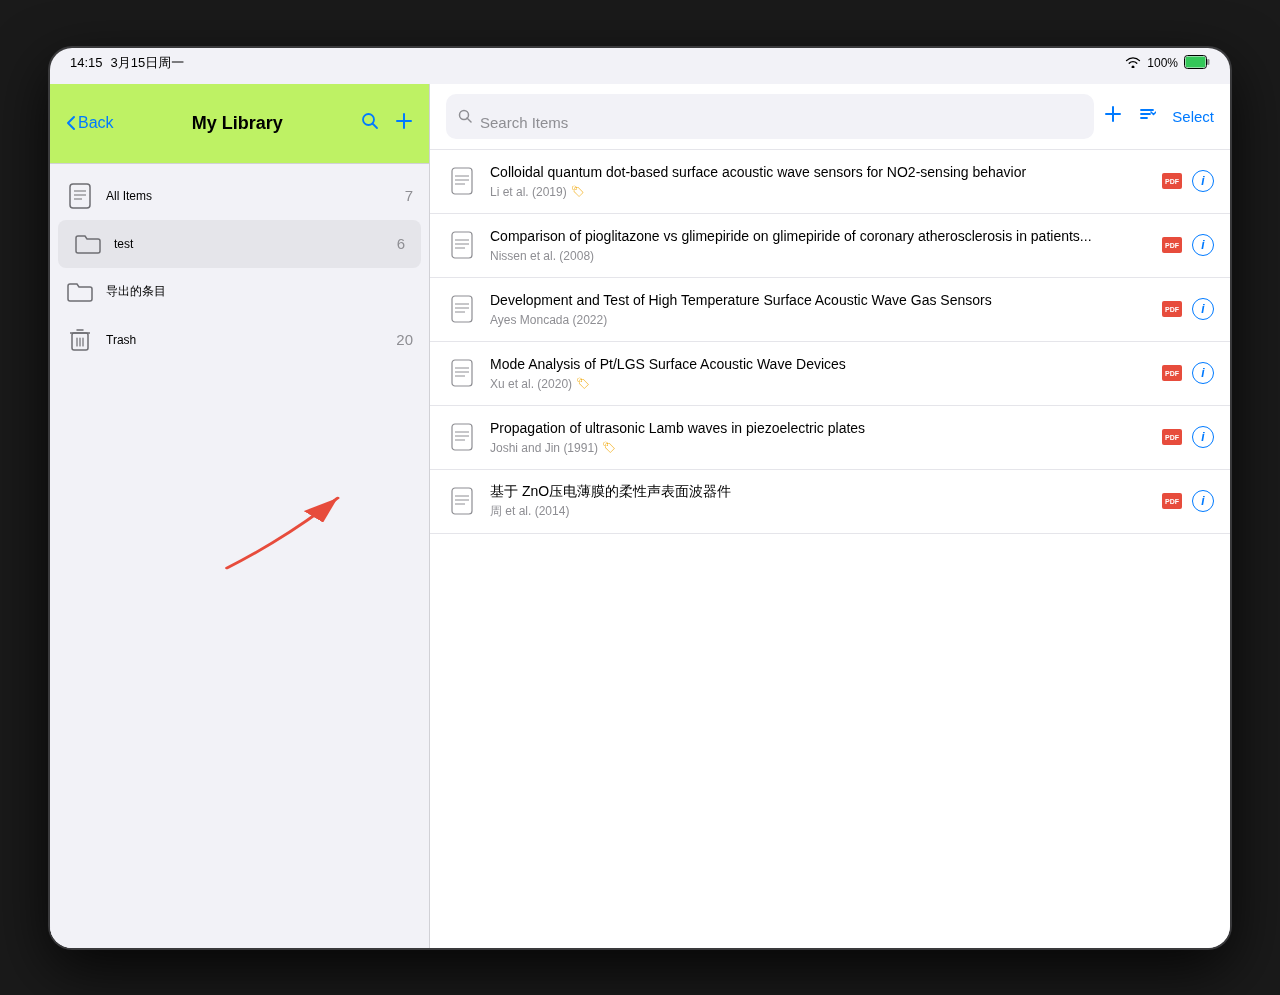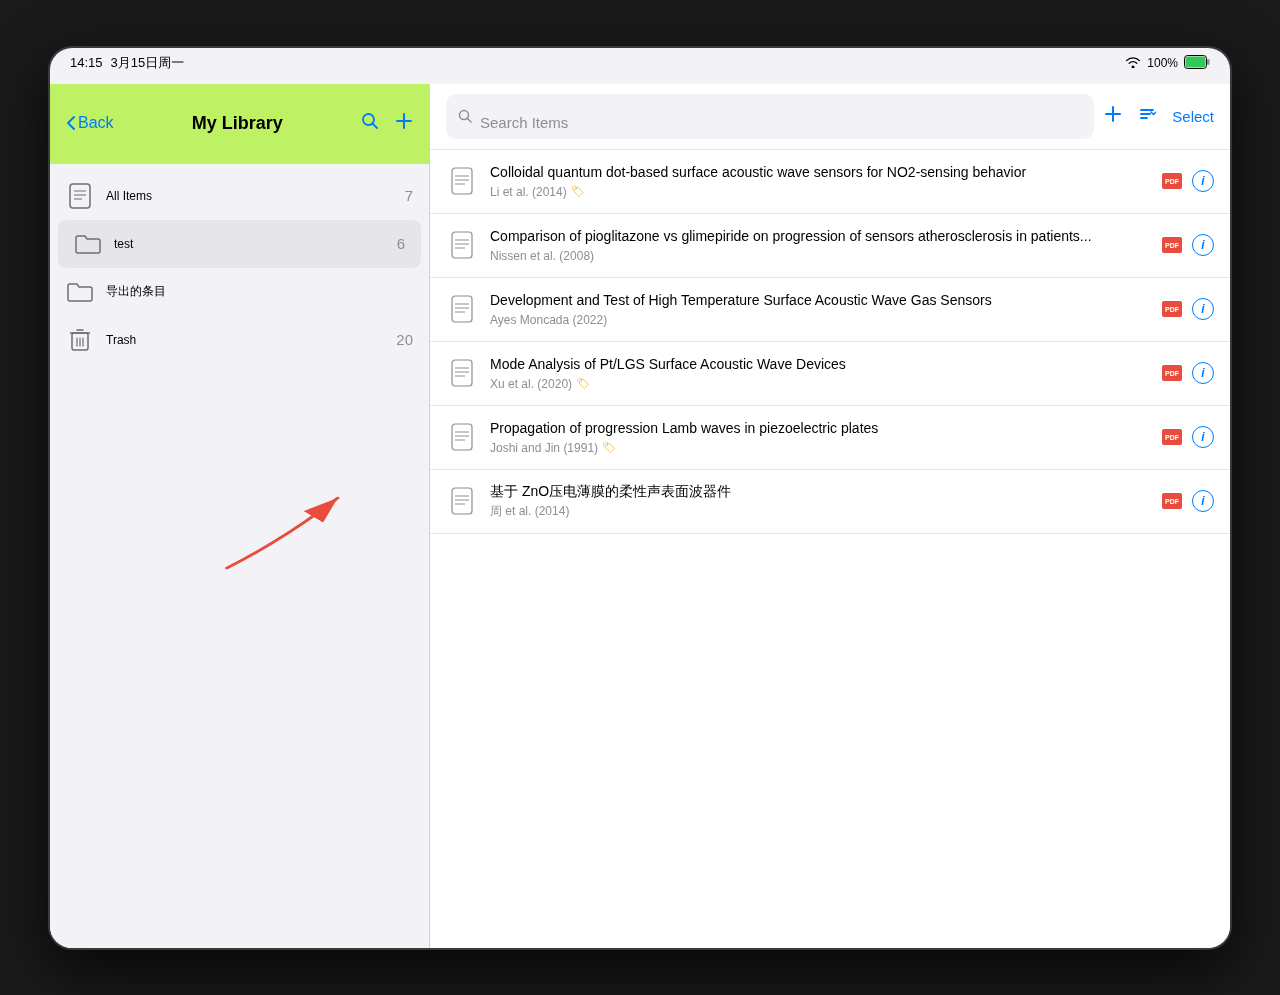--- a/index.html
+++ b/index.html
@@ -457,41 +457,41 @@
             <svg width="22" height="28" viewBox="0 0 22 28">
               <rect x="1" y="1" width="20" height="26" rx="3" stroke="#8e8e93" stroke-width="1.2" fill="none"></rect>
               <line x1="4" y1="9" x2="18" y2="9" stroke="#8e8e93" stroke-width="1"></line>
               <line x1="4" y1="13" x2="18" y2="13" stroke="#8e8e93" stroke-width="1"></line>
               <line x1="4" y1="17" x2="14" y2="17" stroke="#8e8e93" stroke-width="1"></line>
             </svg>
           </div>
           <div class="item-content">
             <div class="item-title">Colloidal quantum dot-based surface acoustic wave sensors for NO2-sensing behavior</div>
             <div class="item-subtitle">
-              <span>Li et al. (2014)</span>
+              <span>Li et al. (2019)</span>
               <span class="tag-icon">🏷</span>
             </div>
           </div>
           <div class="item-actions">
             <div class="pdf-icon">PDF</div>
             <div class="info-icon">i</div>
           </div>
         </div>
 
         <div class="item-row">
           <div class="item-doc-icon">
             <svg width="22" height="28" viewBox="0 0 22 28">
               <rect x="1" y="1" width="20" height="26" rx="3" stroke="#8e8e93" stroke-width="1.2" fill="none"></rect>
               <line x1="4" y1="9" x2="18" y2="9" stroke="#8e8e93" stroke-width="1"></line>
               <line x1="4" y1="13" x2="18" y2="13" stroke="#8e8e93" stroke-width="1"></line>
               <line x1="4" y1="17" x2="14" y2="17" stroke="#8e8e93" stroke-width="1"></line>
             </svg>
           </div>
           <div class="item-content">
-            <div class="item-title">Comparison of pioglitazone vs glimepiride on progression of sensors atherosclerosis in patients...</div>
+            <div class="item-title">Comparison of pioglitazone vs glimepiride on glimepiride of coronary atherosclerosis in patients...</div>
             <div class="item-subtitle">
               <span>Nissen et al. (2008)</span>
             </div>
           </div>
           <div class="item-actions">
             <div class="pdf-icon">PDF</div>
             <div class="info-icon">i</div>
           </div>
         </div>
 
@@ -541,21 +541,21 @@
         <div class="item-row">
           <div class="item-doc-icon">
             <svg width="22" height="28" viewBox="0 0 22 28">
               <rect x="1" y="1" width="20" height="26" rx="3" stroke="#8e8e93" stroke-width="1.2" fill="none"></rect>
               <line x1="4" y1="9" x2="18" y2="9" stroke="#8e8e93" stroke-width="1"></line>
               <line x1="4" y1="13" x2="18" y2="13" stroke="#8e8e93" stroke-width="1"></line>
               <line x1="4" y1="17" x2="14" y2="17" stroke="#8e8e93" stroke-width="1"></line>
             </svg>
           </div>
           <div class="item-content">
-            <div class="item-title">Propagation of progression Lamb waves in piezoelectric plates</div>
+            <div class="item-title">Propagation of ultrasonic Lamb waves in piezoelectric plates</div>
             <div class="item-subtitle">
               <span>Joshi and Jin (1991)</span>
               <span class="tag-icon">🏷</span>
             </div>
           </div>
           <div class="item-actions">
             <div class="pdf-icon">PDF</div>
             <div class="info-icon">i</div>
           </div>
         </div>

